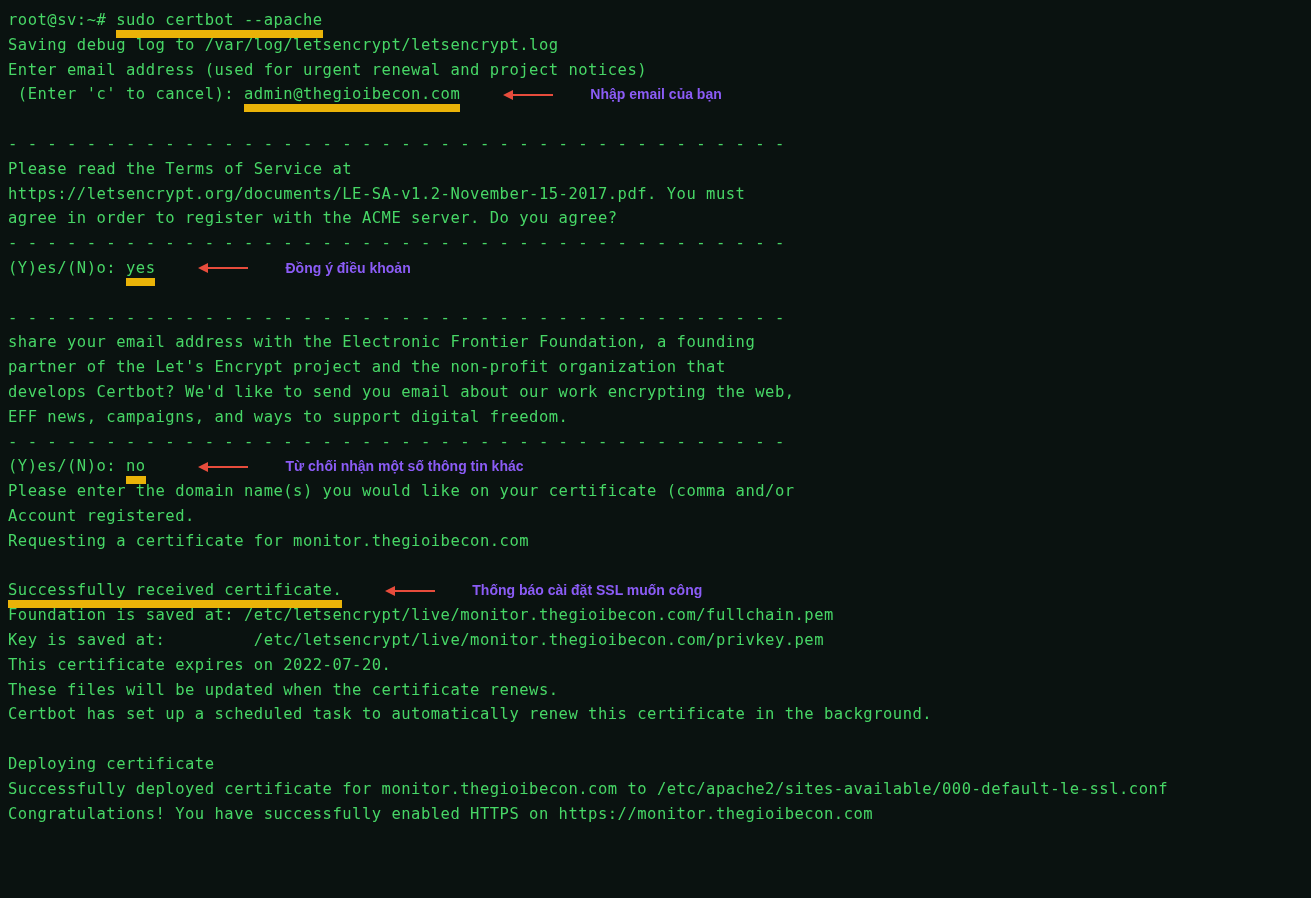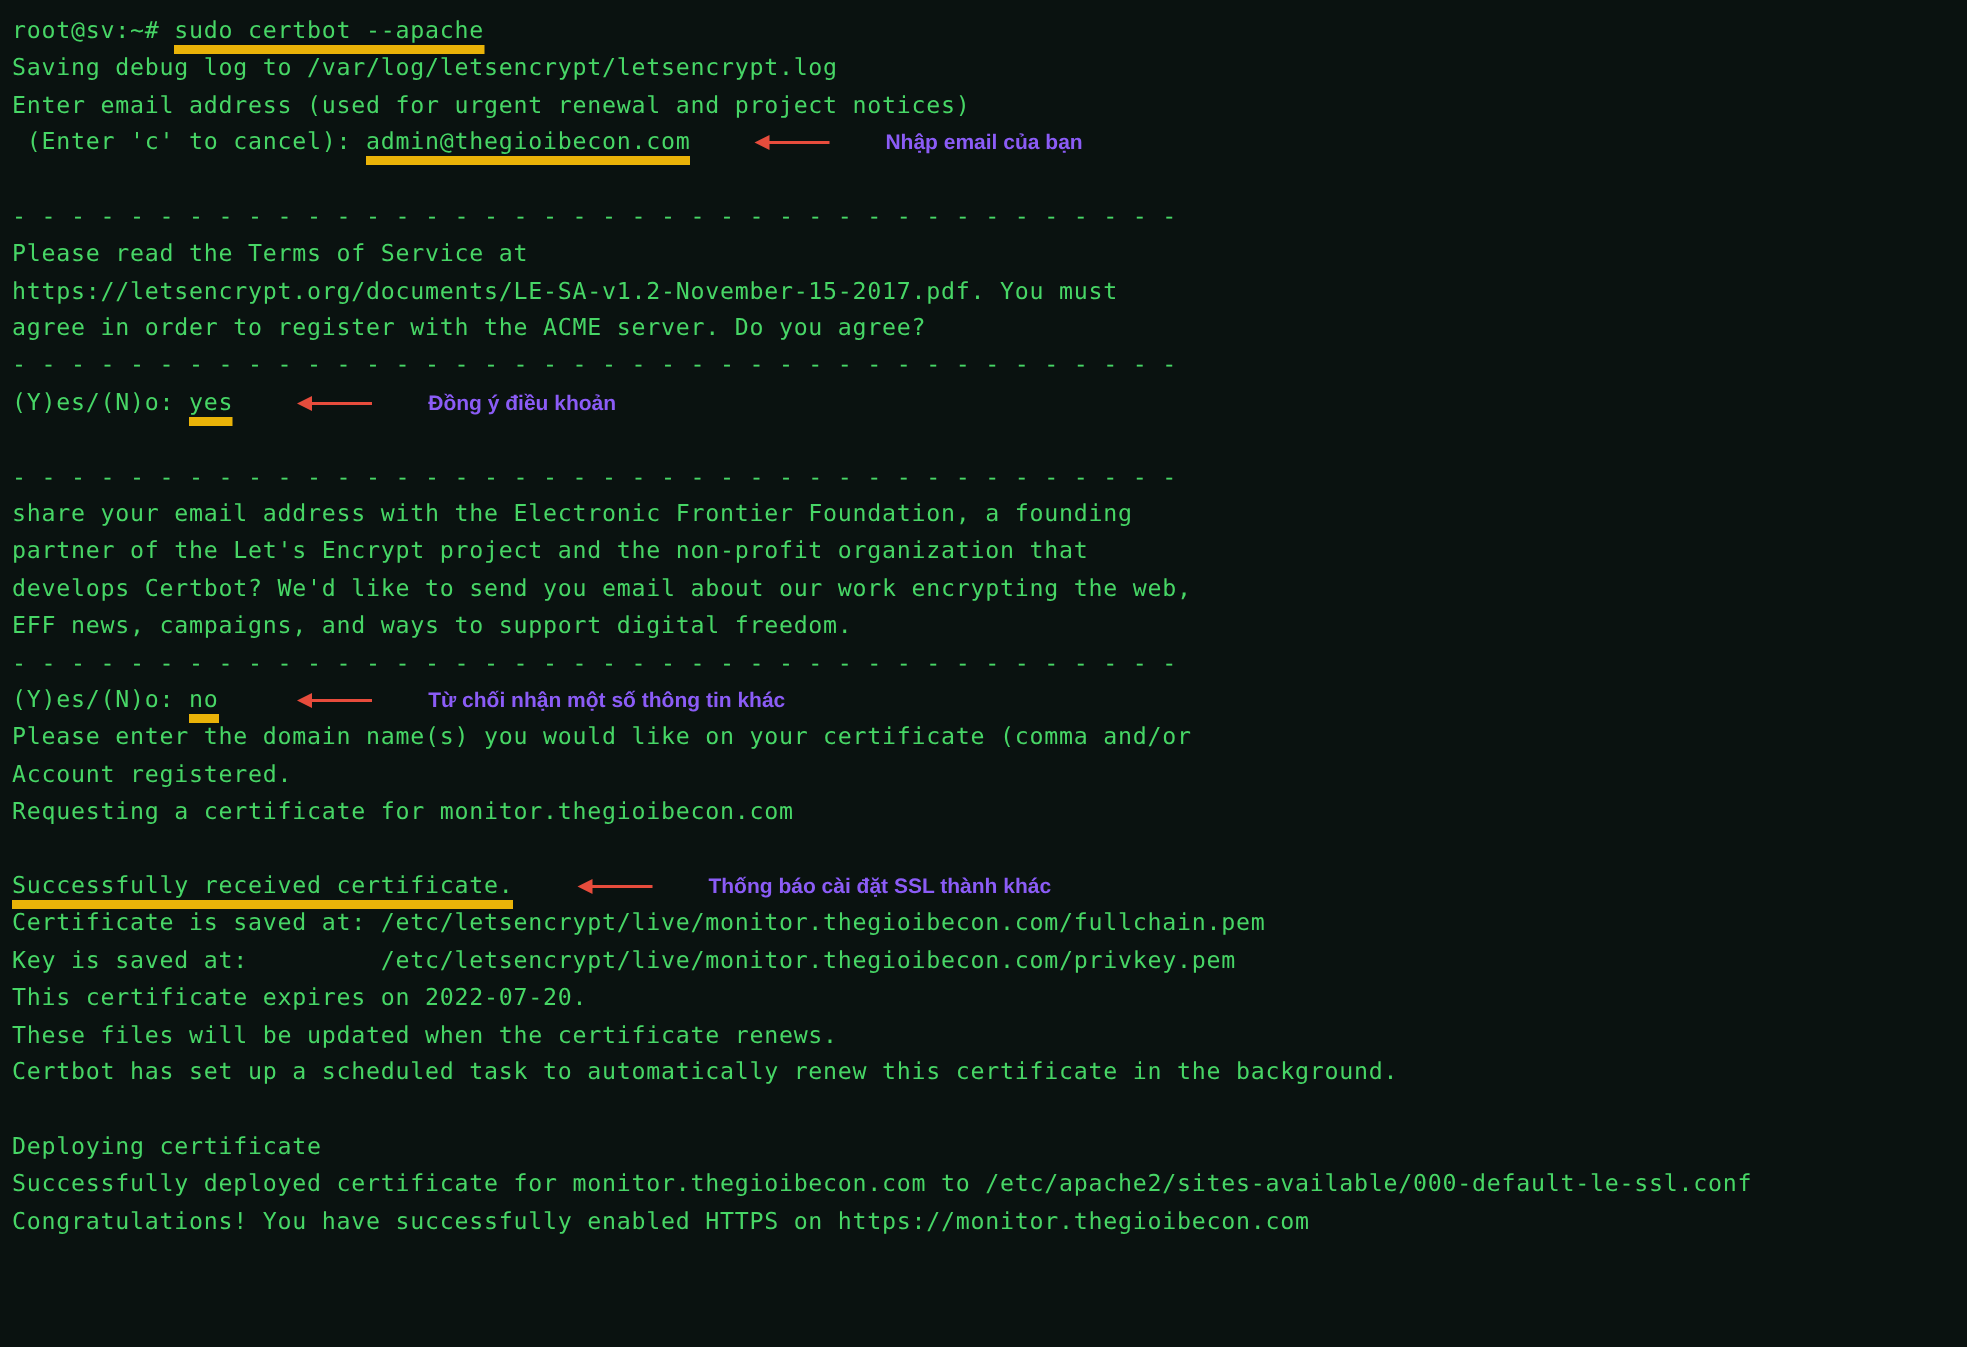--- a/index.html
+++ b/index.html
@@ -9,21 +9,21 @@
       font-family: 'Menlo', 'Monaco', 'Consolas', monospace;
       font-size: 15.5px;
       line-height: 1.6;
       padding: 8px;
       width: 1311px;
       height: 898px;
       overflow: hidden;
       letter-spacing: 0.5px;
     }
     .line { display: block; white-space: pre; }
-    .underline { border-bottom: 6px solid #eab308; padding-bottom: 1px; }
+    .underline { border-bottom: 8px solid #eab308; padding-bottom: 1px; }
     .arrow {
       display: inline-block;
       position: relative;
       width: 55px;
       height: 10px;
       vertical-align: middle;
       margin: 0 8px;
     }
     .arrow::before {
       content: '';
@@ -65,22 +65,22 @@
   <span class="line">share your email address with the Electronic Frontier Foundation, a founding</span>
   <span class="line">partner of the Let's Encrypt project and the non-profit organization that</span>
   <span class="line">develops Certbot? We'd like to send you email about our work encrypting the web,</span>
   <span class="line">EFF news, campaigns, and ways to support digital freedom.</span>
   <span class="line">- - - - - - - - - - - - - - - - - - - - - - - - - - - - - - - - - - - - - - - -</span>
   <span class="line"><span>(Y)es/(N)o: </span><span class="underline">no</span>    <span class="arrow"></span>   <span class="annot">Từ chối nhận một số thông tin khác</span></span>
   <span class="line">Please enter the domain name(s) you would like on your certificate (comma and/or</span>
   <span class="line">Account registered.</span>
   <span class="line">Requesting a certificate for monitor.thegioibecon.com</span>
   <div class="blank"></div>
-  <span class="line"><span class="underline">Successfully received certificate.</span>   <span class="arrow"></span>   <span class="annot">Thống báo cài đặt SSL thành khác</span></span>
-  <span class="line">Certificate is saved at: /etc/letsencrypt/live/monitor.thegioibecon.com/fullchain.pem</span>
+  <span class="line"><span class="underline">Successfully received certificate.</span>   <span class="arrow"></span>   <span class="annot">Thống báo cài đặt SSL muốn công</span></span>
+  <span class="line">Foundation is saved at: /etc/letsencrypt/live/monitor.thegioibecon.com/fullchain.pem</span>
   <span class="line">Key is saved at:         /etc/letsencrypt/live/monitor.thegioibecon.com/privkey.pem</span>
   <span class="line">This certificate expires on 2022-07-20.</span>
   <span class="line">These files will be updated when the certificate renews.</span>
   <span class="line">Certbot has set up a scheduled task to automatically renew this certificate in the background.</span>
   <div class="blank"></div>
   <span class="line">Deploying certificate</span>
   <span class="line">Successfully deployed certificate for monitor.thegioibecon.com to /etc/apache2/sites-available/000-default-le-ssl.conf</span>
   <span class="line">Congratulations! You have successfully enabled HTTPS on https://monitor.thegioibecon.com</span>
 </div>
 

